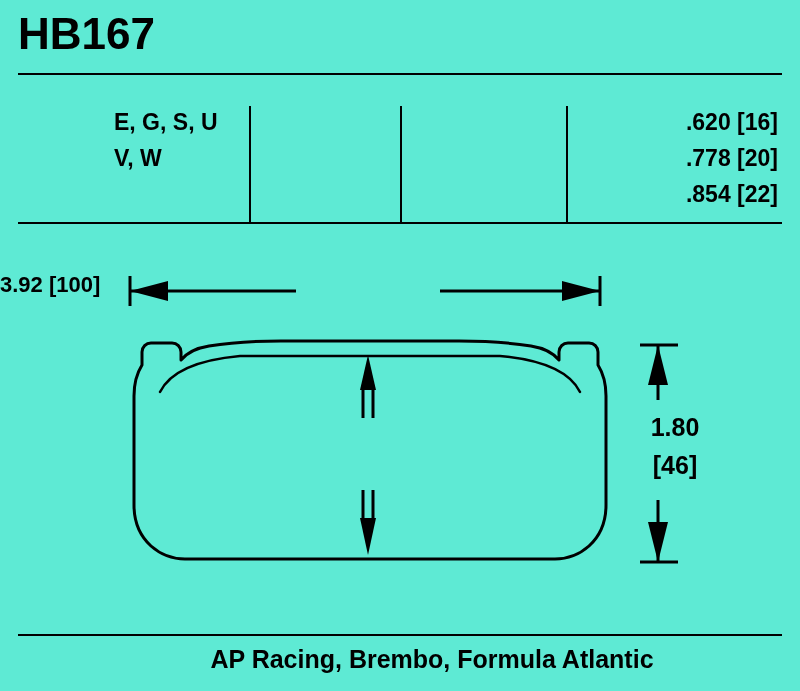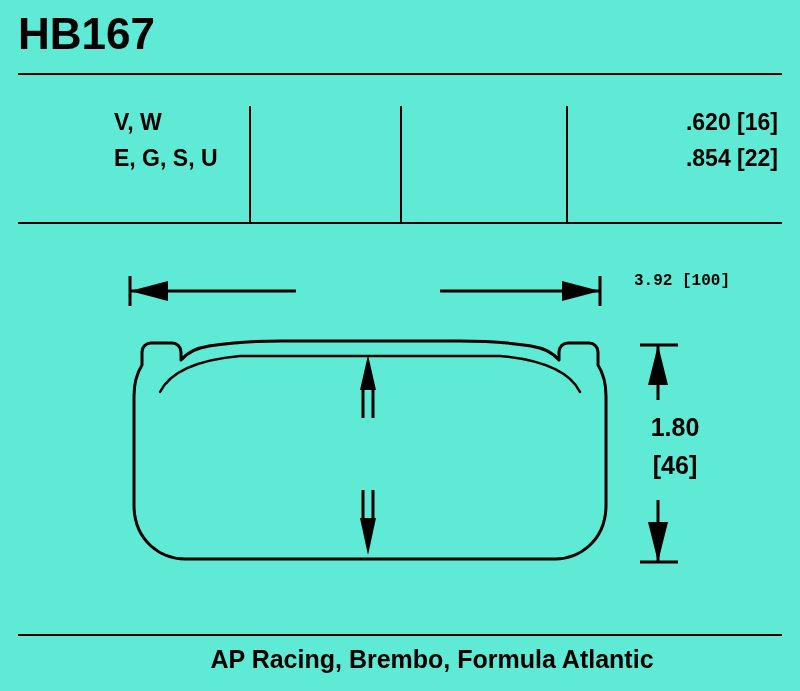--- a/index.html
+++ b/index.html
@@ -73,24 +73,23 @@
     text-align: right;
   }
   .thickness div { white-space: pre; margin-left: 12px; }
 
   
   .dim-width {
     position: absolute;
     left: 0;
     top: 272px;
     width: 730px;
-    text-align: right;
-    font-size: 16px;
-    font-weight: bold;
-    font-family: Liberation Mono, monospace;
+    text-align: left;
+    font-size: 22px;
+    font-weight: bold;
   }
   .dim-height {
     position: absolute;
     left: 608px;
     top: 408px;
     width: 110px;
     text-align: center;
     font-size: 25px;
     font-weight: bold;
     line-height: 38px;
@@ -137,26 +136,27 @@
 
   <div class="hrule" id="rule-top"></div>
   <div class="hrule" id="rule-mid"></div>
   <div class="hrule" id="rule-bot"></div>
 
   <div class="vrule" id="vrule-1"></div>
   <div class="vrule" id="vrule-2"></div>
   <div class="vrule" id="vrule-3"></div>
 
   <div class="codes">
+    <div>E, G, S, U</div>
     <div>V, W</div>
-    <div>E, G, S, U</div>
   </div>
 
   <div class="thickness">
     <div>.620 [16]</div>
+    <div>.778 [20]</div>
     <div>.854 [22]</div>
   </div>
 
   <div class="dim-width">3.92 [100]</div>
 
   <div class="dim-height">
     <div>1.80</div>
     <div>[46]</div>
   </div>
 

